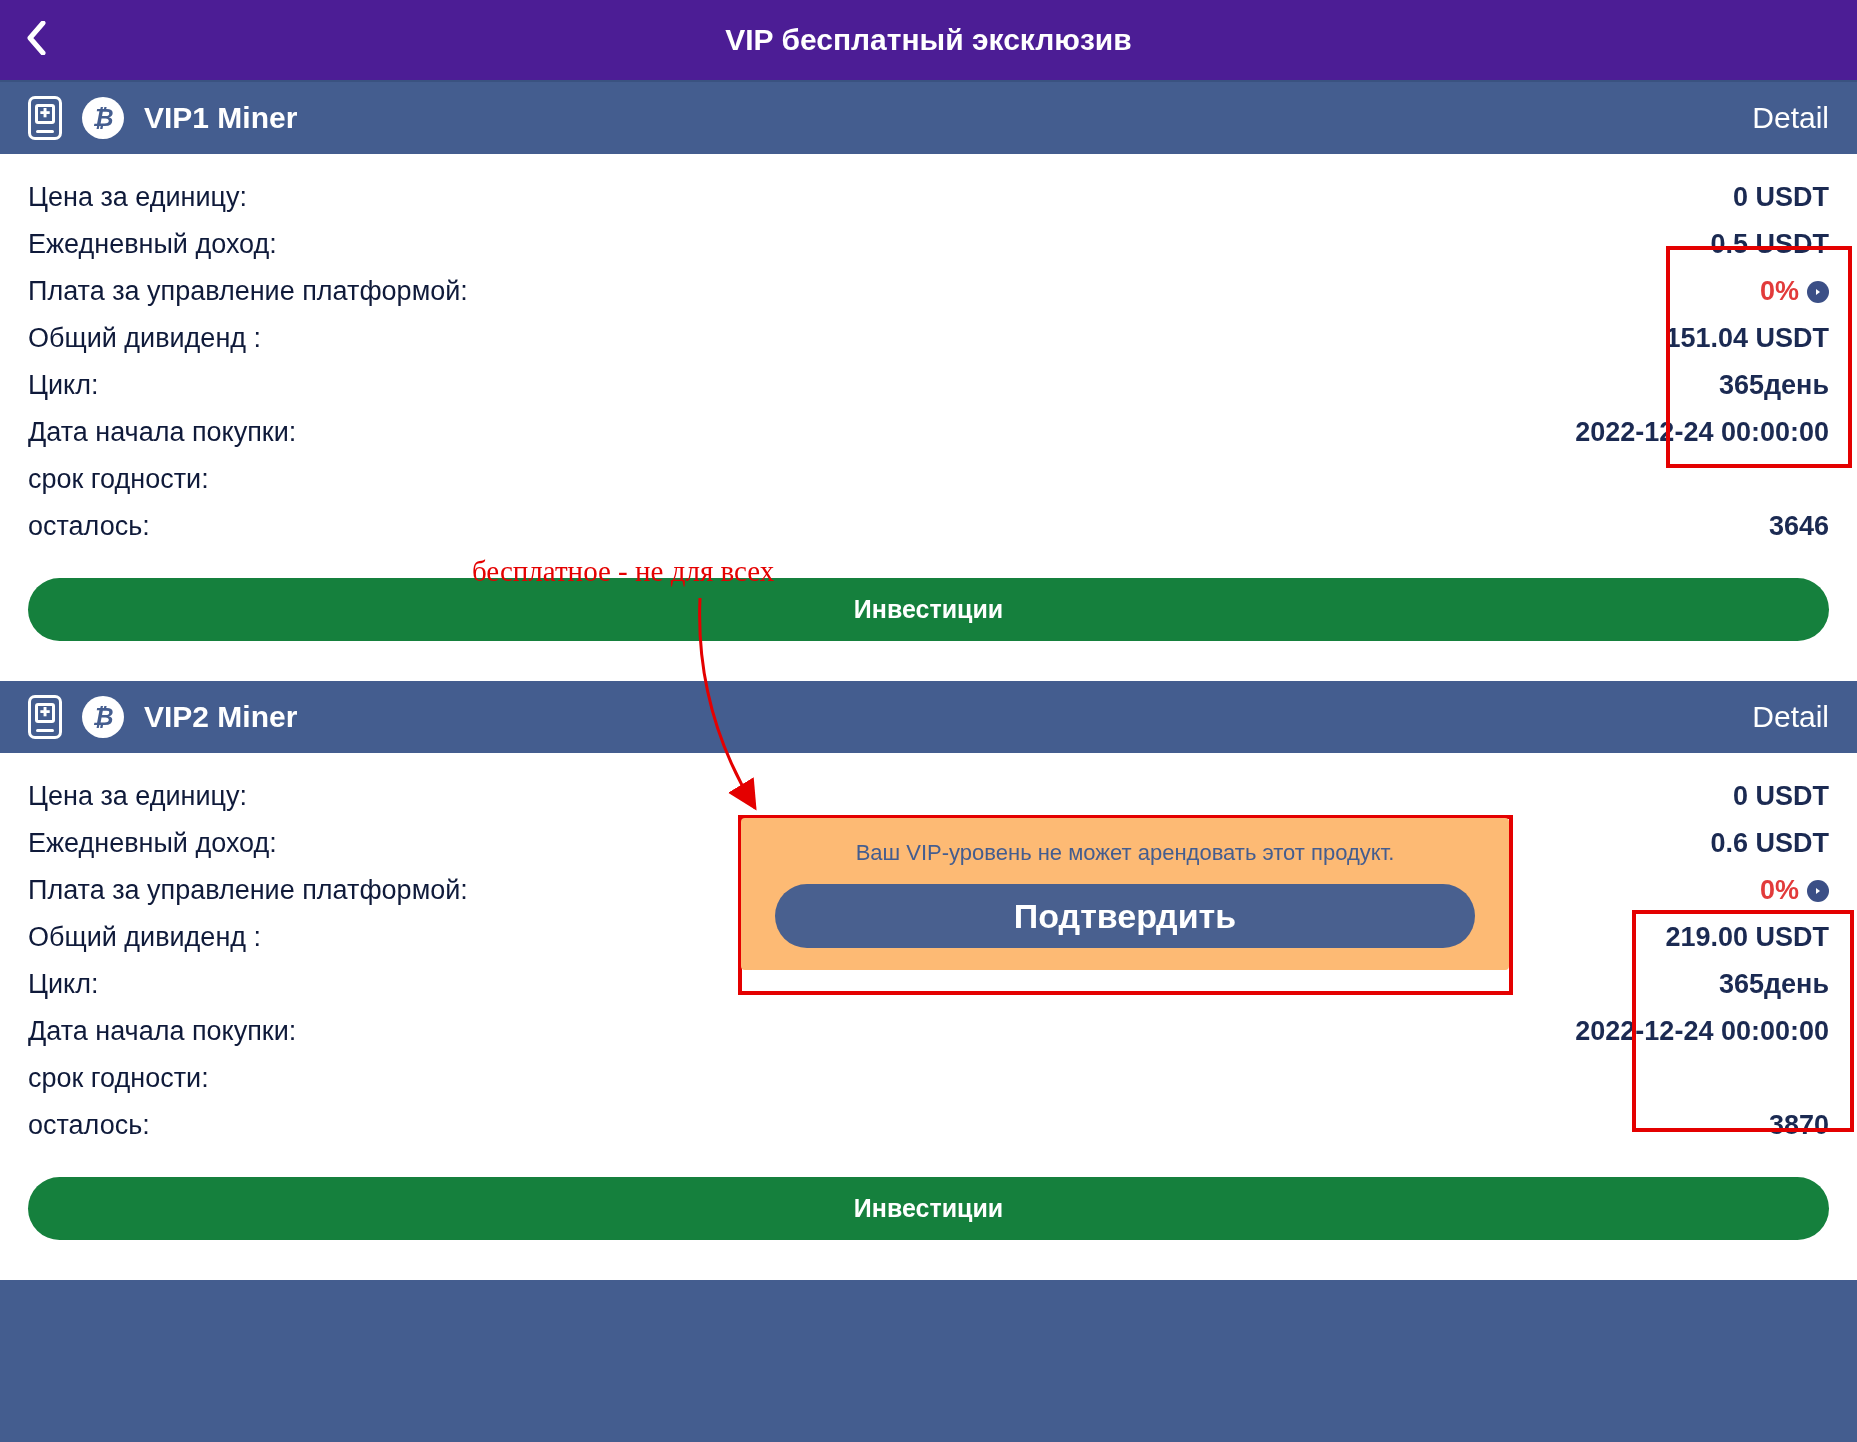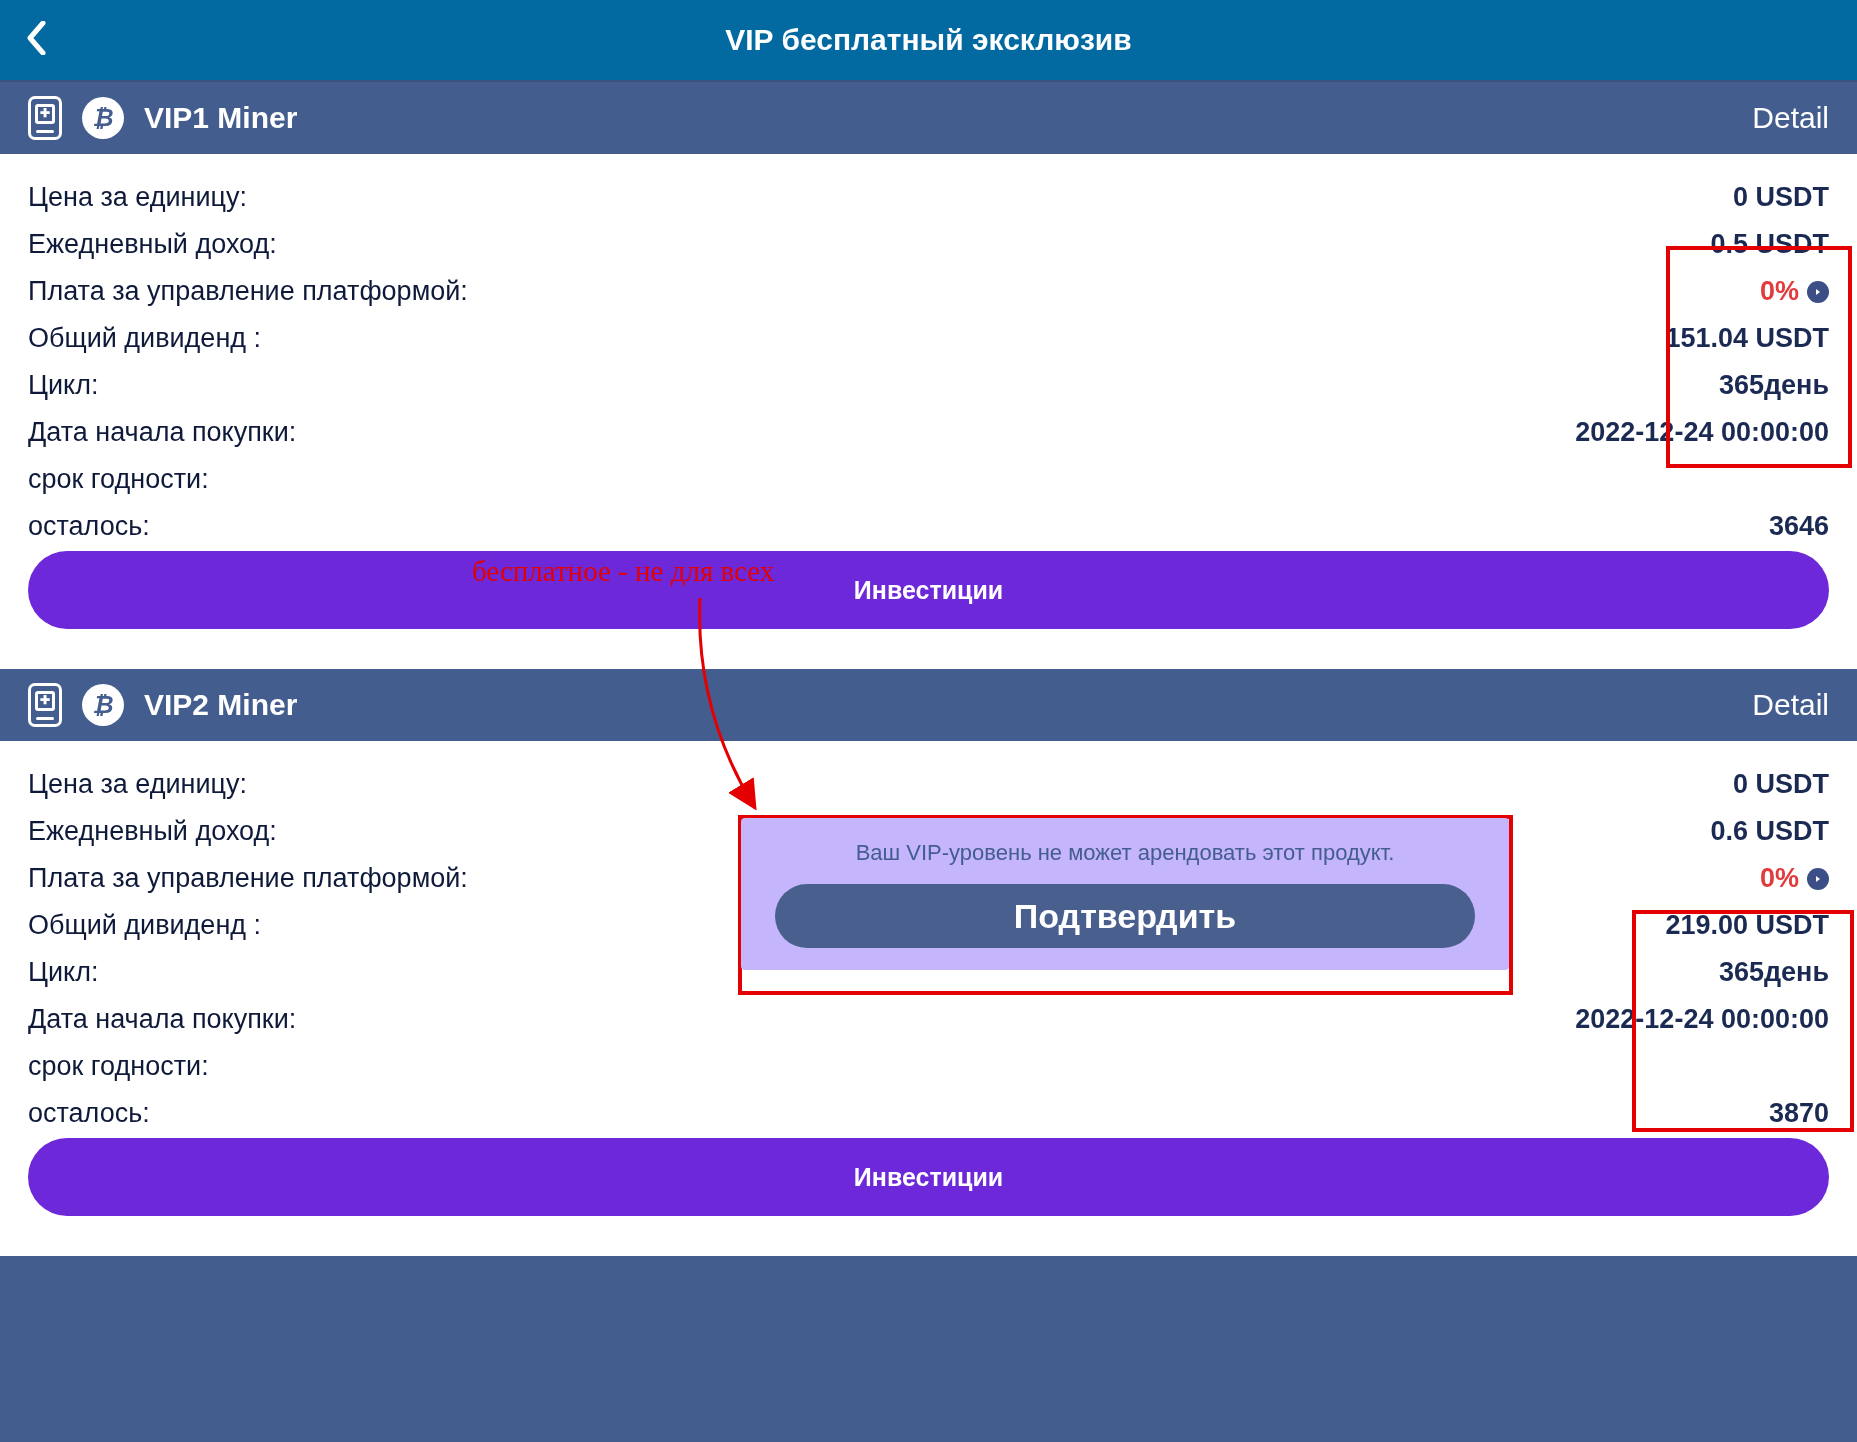--- a/index.html
+++ b/index.html
@@ -1,40 +1,40 @@
 <!DOCTYPE html>
 <html><head>
 <meta charset="utf-8">
 <style>
   *{box-sizing:border-box;margin:0;padding:0;font-family:Arial,Helvetica,sans-serif}
   body{background:#445d8f;width:1857px;height:1442px;overflow:hidden;position:relative}
-  .topbar{height:82px;background:#0369a1;display:flex;align-items:center;position:relative;border-bottom:2px solid #3a5280}
+  .topbar{height:82px;background:#4c1d95;display:flex;align-items:center;position:relative;border-bottom:2px solid #3a5280}
   .back{position:absolute;left:25px;top:50%;transform:translateY(-50%);cursor:pointer}
   .back svg{width:22px;height:34px}
   .top-title{width:100%;text-align:center;color:#fff;font-size:30px;font-weight:700}
   .card-head{display:flex;align-items:center;padding:14px 28px;color:#fff;gap:20px}
   .ic{display:inline-flex;align-items:center;justify-content:center}
   .ic.card{width:34px;height:44px;border:3px solid #fff;border-radius:7px;position:relative}
   .ic.card:before{content:"";position:absolute;top:5px;left:50%;transform:translateX(-50%);width:14px;height:14px;border:3px solid #fff;border-radius:3px}
   .ic.card .plus{position:absolute;top:7px;font-size:12px;font-weight:bold;color:#fff}
   .ic.card:after{content:"";position:absolute;bottom:4px;left:50%;transform:translateX(-50%);width:18px;height:3px;background:#fff;border-radius:2px}
   .ic.btc{width:42px;height:42px;border-radius:50%;background:#fff;display:flex;align-items:center;justify-content:center;color:#445d8f;font-weight:900;font-size:24px;font-style:italic}
   .card-name{font-size:30px;font-weight:700}
   .detail{margin-left:auto;font-size:30px;font-weight:400}
   .card-body{background:#fff;padding:20px 28px 40px}
   .row{display:flex;justify-content:space-between;align-items:center;padding:8px 0;font-size:27px;color:#0f1a3a;font-weight:400}
   .row .val{font-weight:700;color:#1b2a52}
   .row .val.red{color:#e23b3b;display:flex;align-items:center;gap:8px}
   .info-badge{display:inline-flex;width:22px;height:22px;border-radius:50%;background:#3b4f86;align-items:center;justify-content:center}
   .info-badge svg{width:10px;height:10px}
-  .invest-btn{width:100%;background:#6d28d9;color:#fff;border:none;border-radius:50px;height:78px;font-size:25px;font-weight:700;cursor:pointer;margin-top:1px}
+  .invest-btn{width:100%;background:#15803d;color:#fff;border:none;border-radius:50px;height:63px;font-size:25px;font-weight:700;cursor:pointer;margin-top:28px}
   .red-box{position:absolute;border:4px solid #e40000;pointer-events:none}
   .annot{position:absolute;color:#e40000;font-family:"Comic Sans MS",cursive;font-size:29px}
   .arrow-svg{position:absolute;pointer-events:none}
-  .modal-wrap{position:absolute;left:741px;top:785px;width:768px;background:#c4b5fd;border-radius:4px;z-index:5}
+  .modal-wrap{position:absolute;left:741px;top:785px;width:768px;background:#fdba74;border-radius:4px;z-index:5}
   .modal-msg{text-align:center;color:#445d8f;font-size:22px;padding:22px 0 18px}
   .modal-btn{display:block;margin:0 auto 22px;width:700px;height:64px;border:none;border-radius:48px;background:#49608f;color:#fff;font-size:34px;font-weight:700;cursor:pointer}
 </style>
 </head>
 <body>
 
 <div class="topbar">
   <div class="back">
     <svg viewBox="0 0 22 34">
         <path d="M18 2 L5 17 L18 32" stroke="#fff" stroke-width="5" fill="none" stroke-linecap="round" stroke-linejoin="round"></path>

